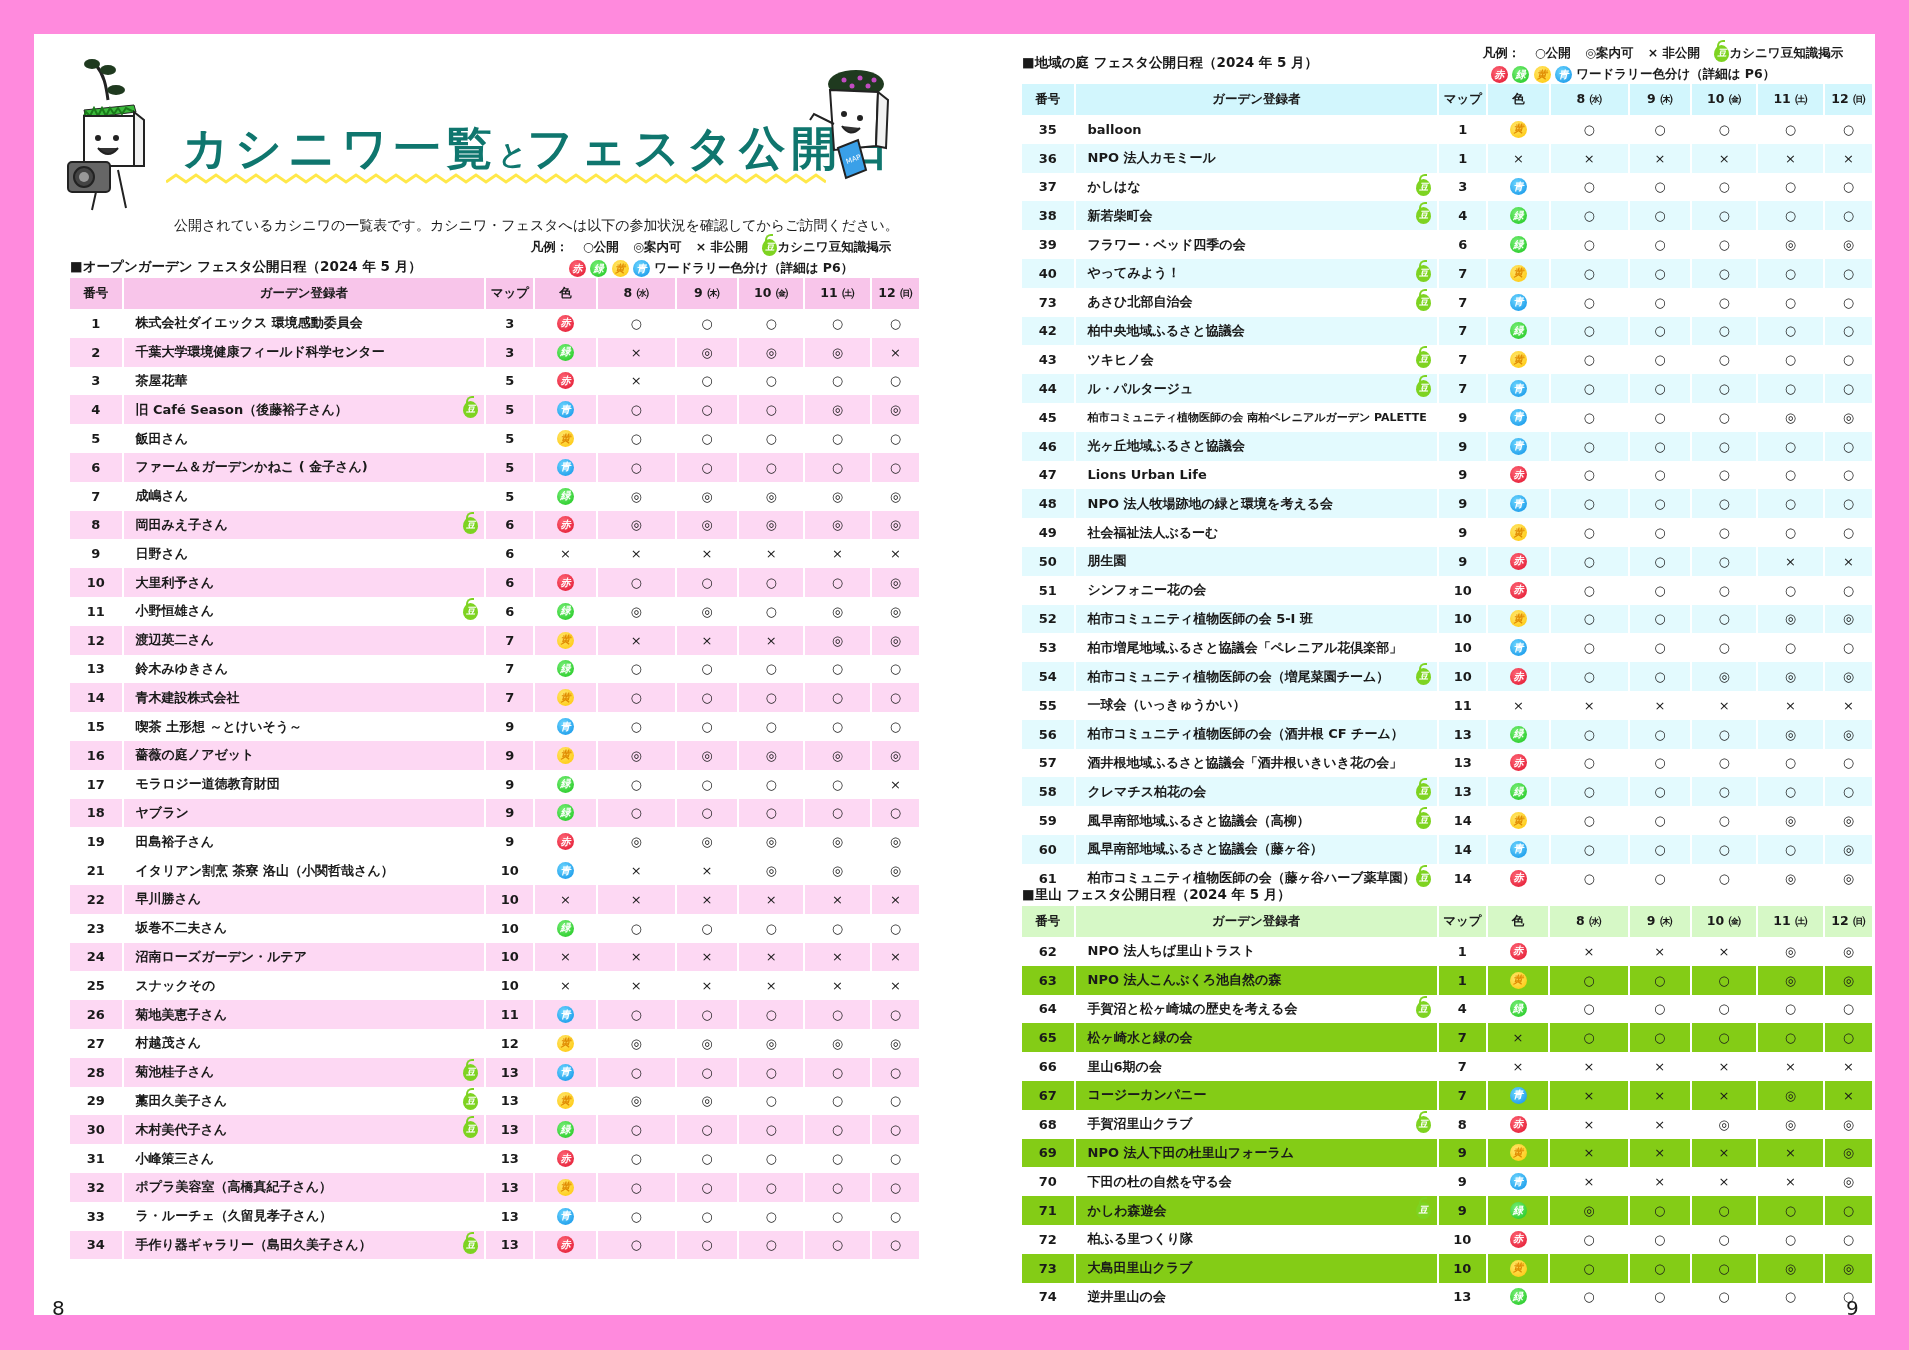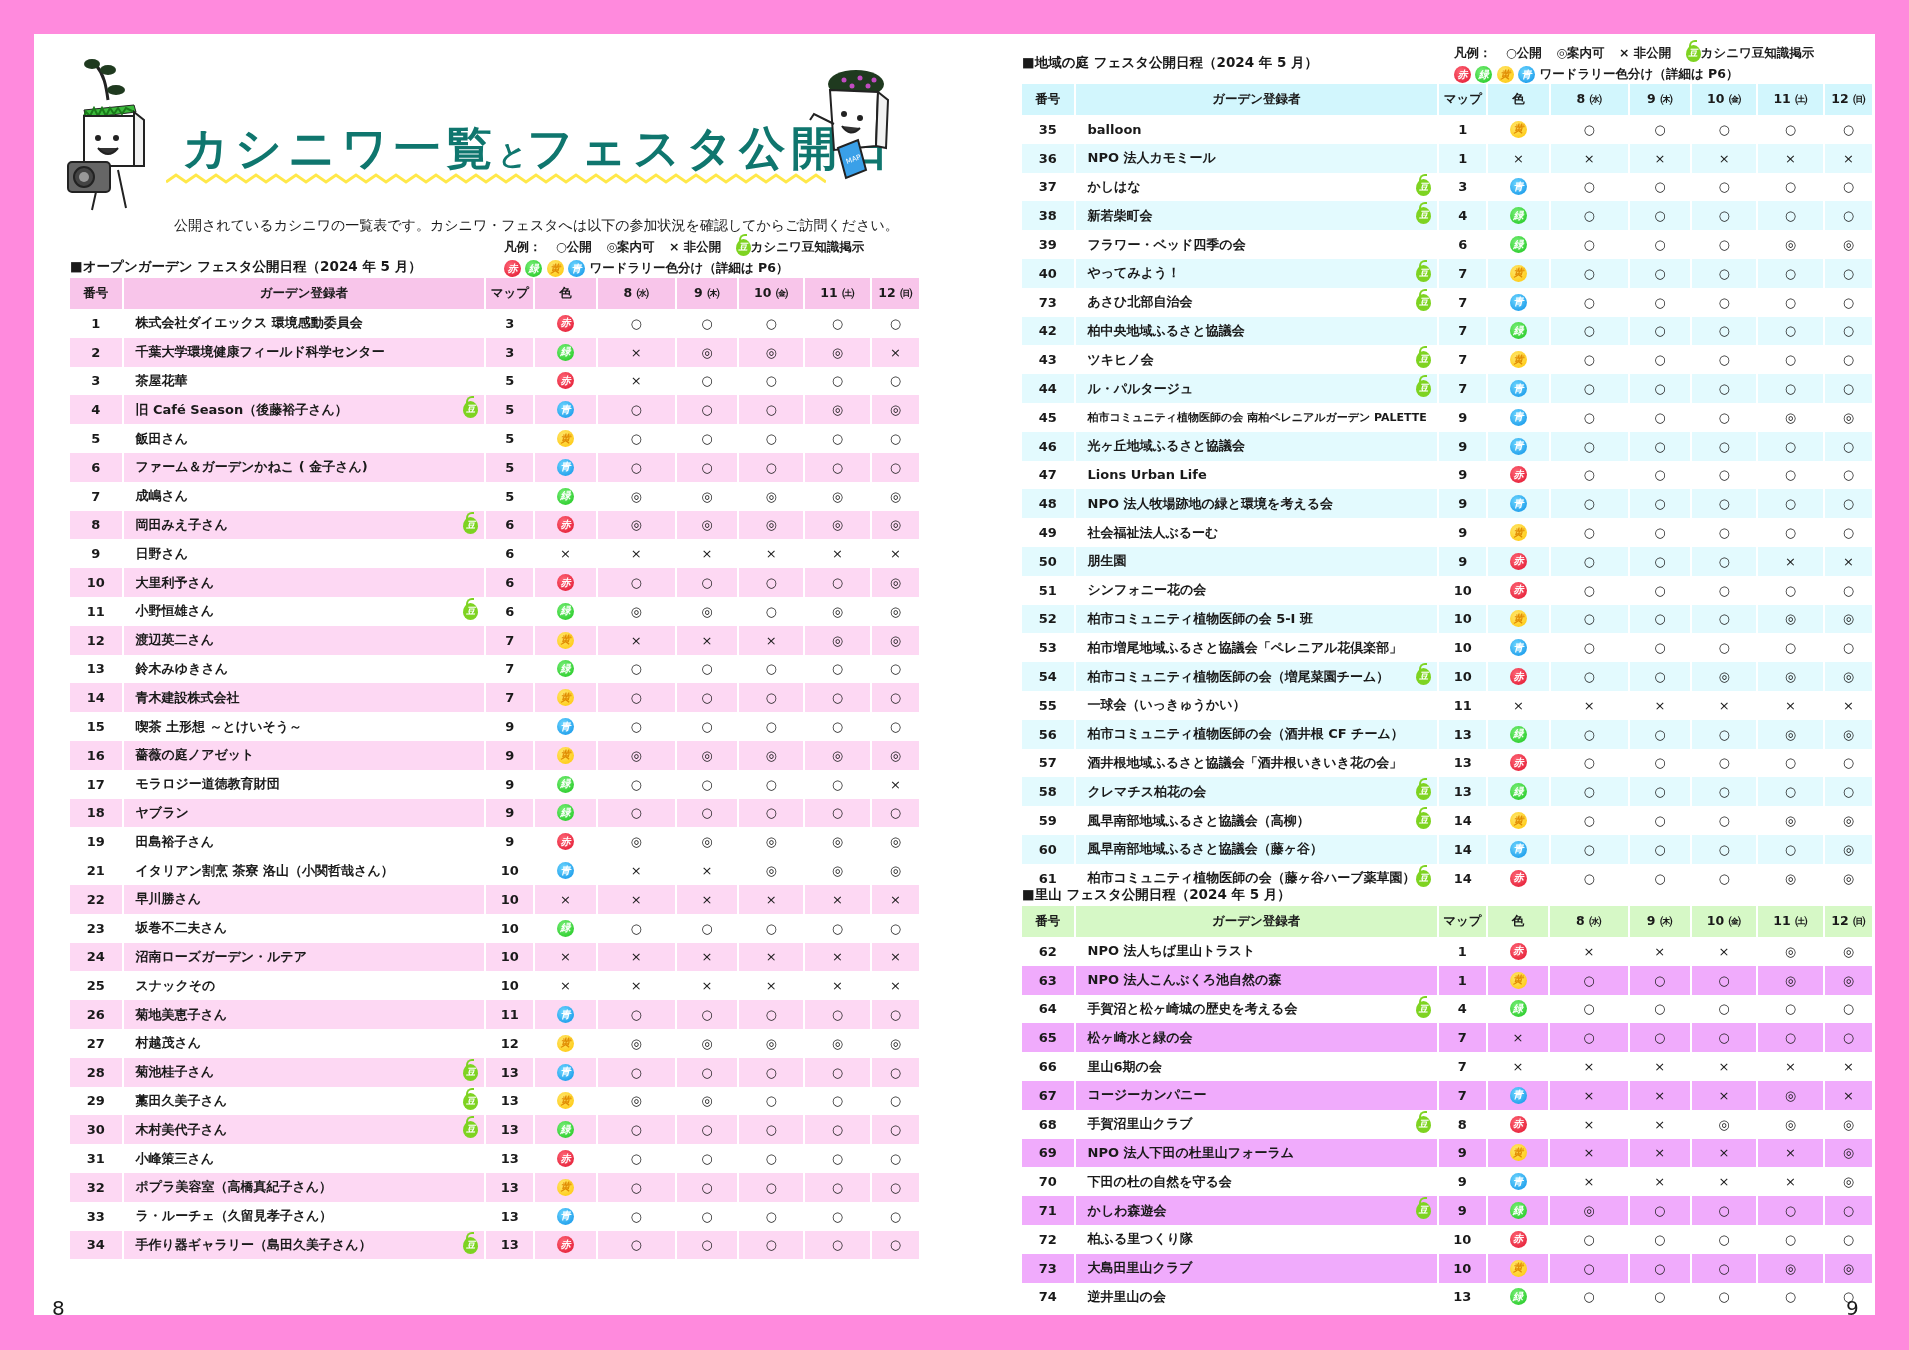--- a/index.html
+++ b/index.html
@@ -10,21 +10,21 @@
   .sheet { position:absolute; left:34px; top:34px; width:1841px; height:1281px; background:#fff; }
   .title {
     position:absolute; left:148px; top:84px; font-size:46px; font-weight:bold; color:#0f766e;
     letter-spacing:6px; white-space:nowrap;
   }
   .title .small { font-size:28px; letter-spacing:0; }
   .zigzag { position:absolute; left:132px; top:138px; width:660px; height:14px; }
   .intro { position:absolute; left:128px; top:183px; font-size:14px; white-space:nowrap;margin-left:12px; }
   .mascot { position:absolute; }
   .section-title { position:absolute; font-size:13.5px; font-weight:bold; white-space:nowrap; }
-  .legend { position:absolute; font-size:12.5px; font-weight:bold; white-space:nowrap; text-align:left; }
+  .legend { position:absolute; font-size:12.5px; font-weight:bold; white-space:nowrap; text-align:center; }
   .legend .row { height:21px; line-height:21px; }
   .legend span { margin-left:10px; }
   .badge {
     display:inline-flex; align-items:center; justify-content:center; width:17px; height:17px;
     border-radius:50%; color:#fff; font-size:10px; font-weight:bold; vertical-align:middle;
   }
   .b-red { background:radial-gradient(circle at 40% 35%, #ff6a7a, #e0102a); }
   .b-green { background:radial-gradient(circle at 40% 35%, #7cf07c, #18c418); }
   .b-yellow { background:radial-gradient(circle at 40% 35%, #ffe870, #ffc400); color:#e08a00; }
   .b-blue { background:radial-gradient(circle at 40% 35%, #70d8ff, #0a8fe6); }
@@ -40,21 +40,21 @@
   td { height:28.8px; text-align:center; padding:0; }
   td.name { text-align:left; padding-left:12px; font-weight:bold; position:relative; white-space:nowrap; }
   td.name .mame { position:absolute; right:6px; top:6px; }
   td.num, td.map { font-weight:bold; }
   td.mark { font-size:13px; }
   .t-pink th { background:#f8c5ea; }
   .t-pink tr.alt td { background:#fdd8f3; }
   .t-cyan th { background:#d2f6fd; }
   .t-cyan tr.alt td { background:#e3fafe; }
   .t-green th { background:#d6f8c6; }
-  .t-green tr.alt td { background:#f0abfc; }
+  .t-green tr.alt td { background:#84cc16; }
   .pagenum { position:absolute; font-size:20px; }
   .name45 { font-size:11px; }
 </style>
 </head>
 <body>
 
 <div class="sheet">
 
   <svg class="mascot" style="left:22px;top:16px" width="110" height="170" viewBox="0 0 110 170">
     <path d="M52 50 C50 35 48 25 40 15" stroke="#222" stroke-width="3" fill="none"></path>

